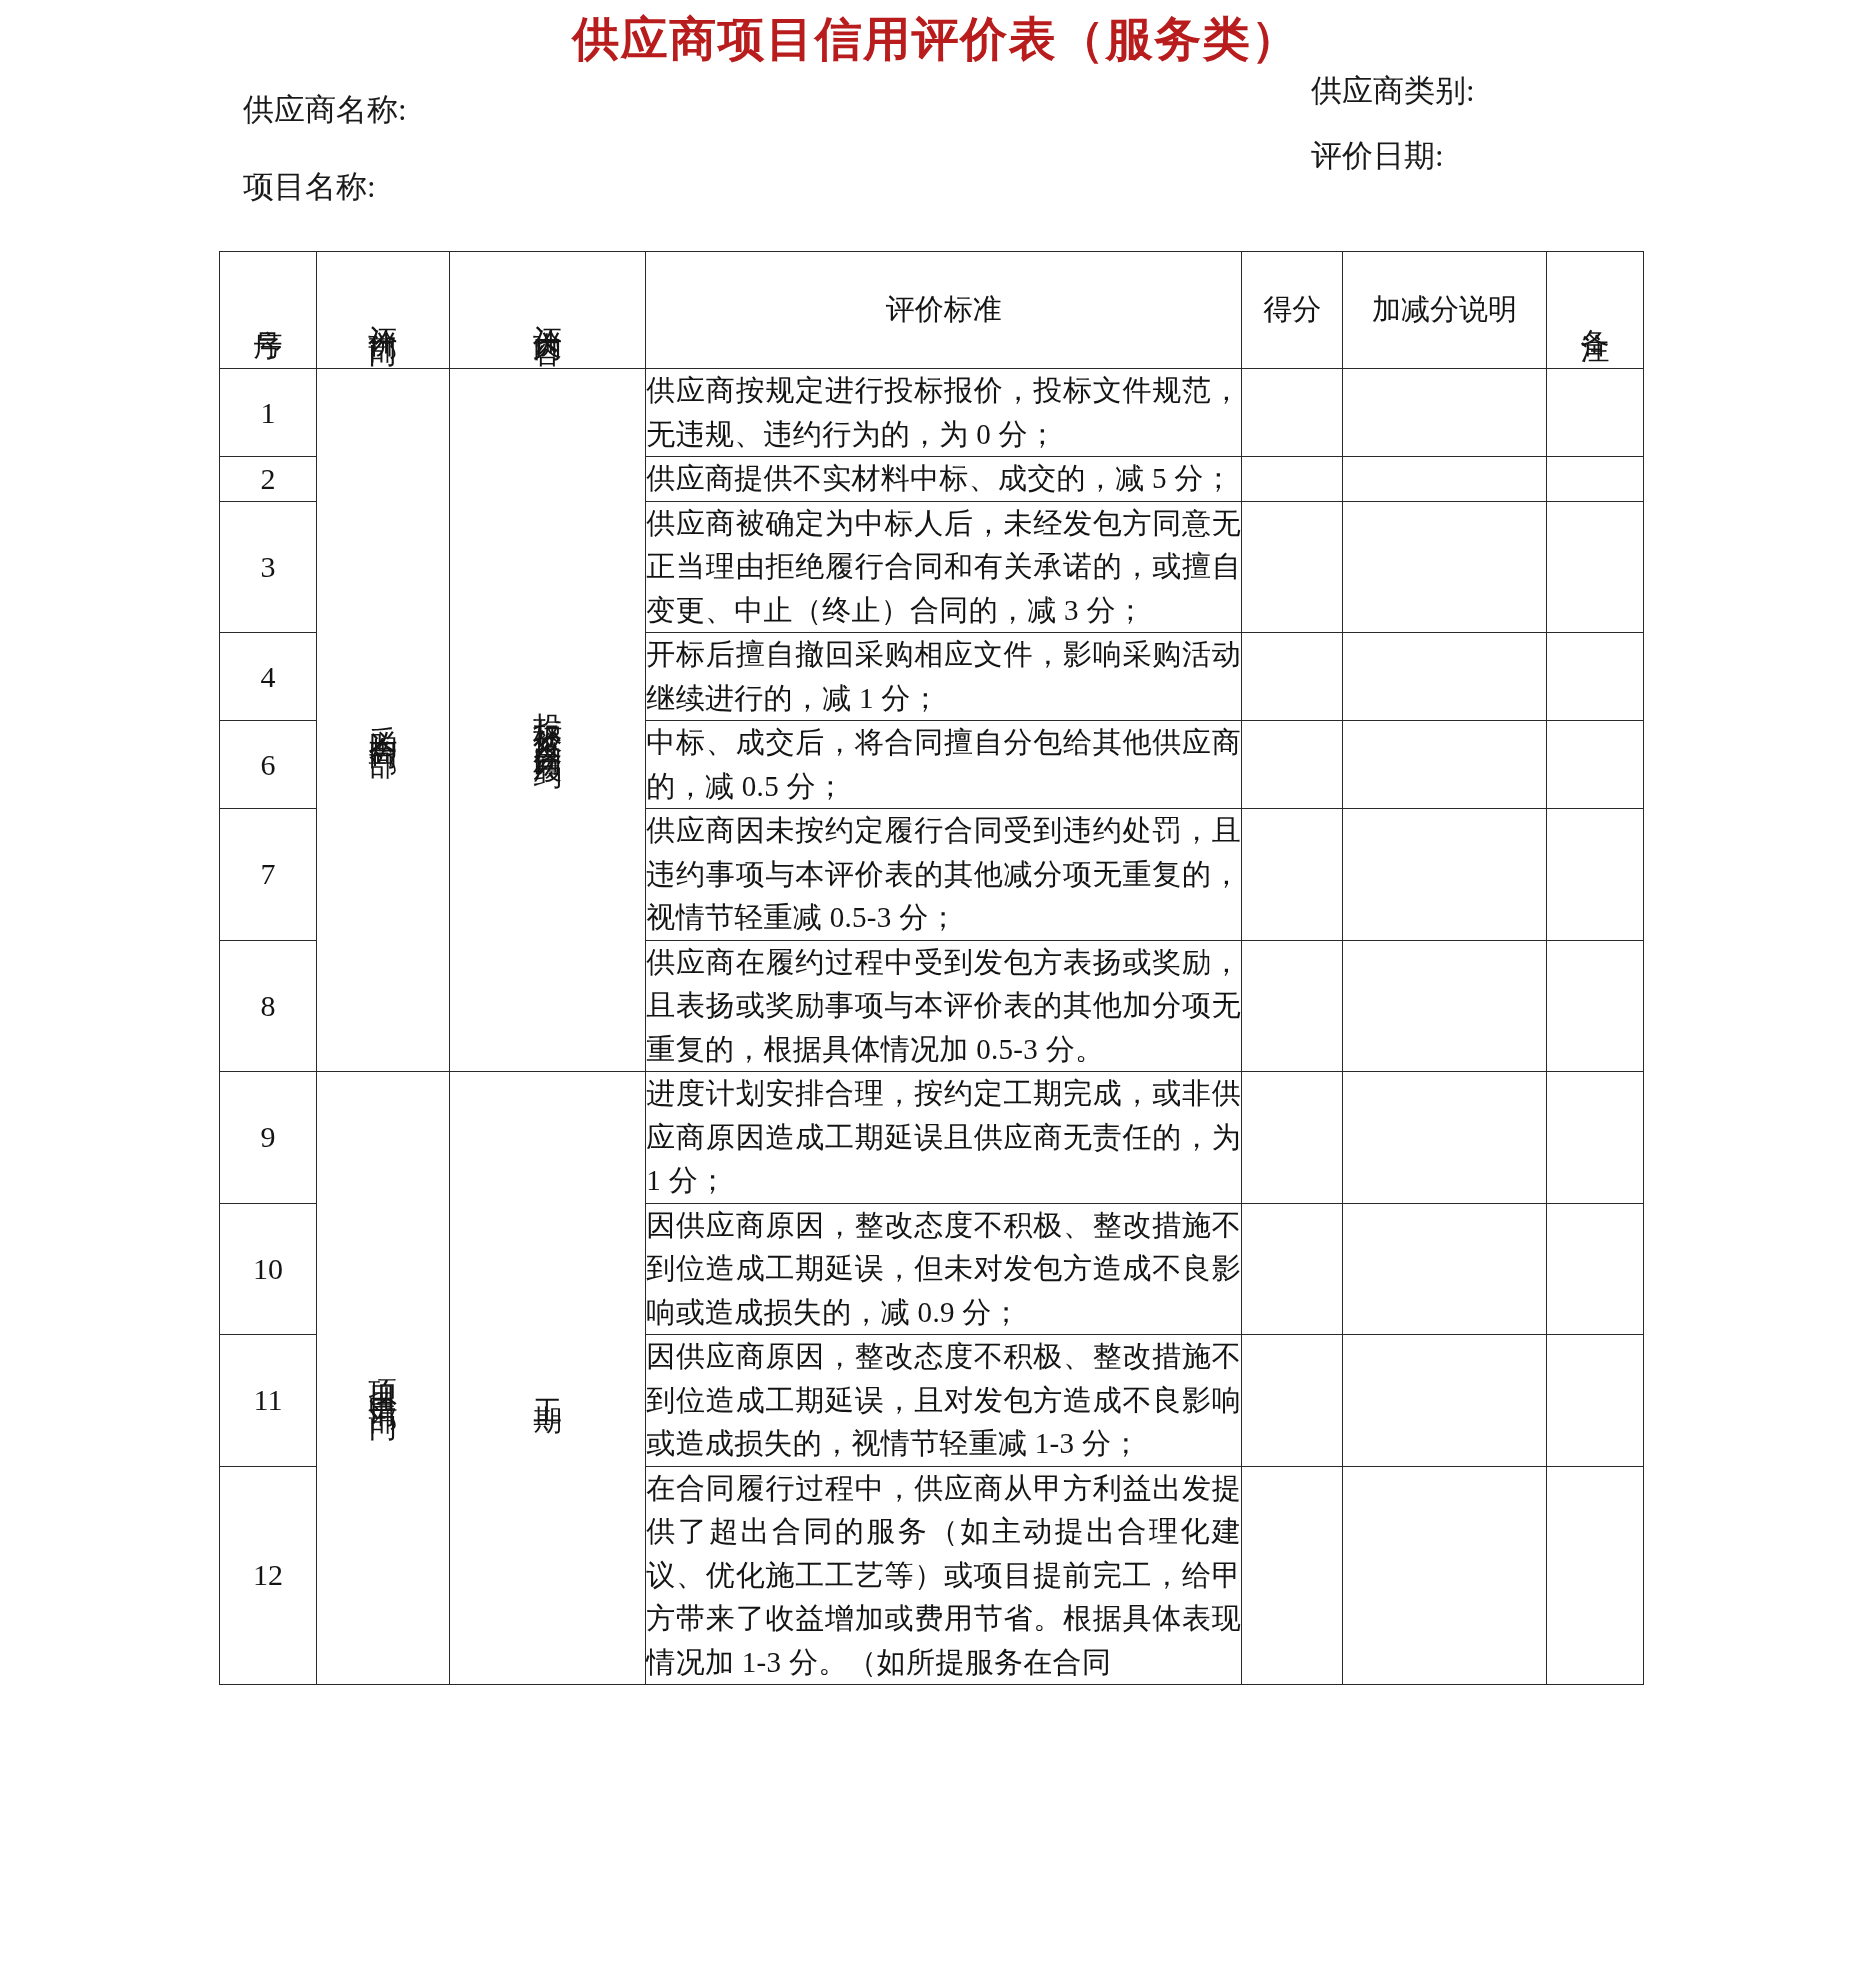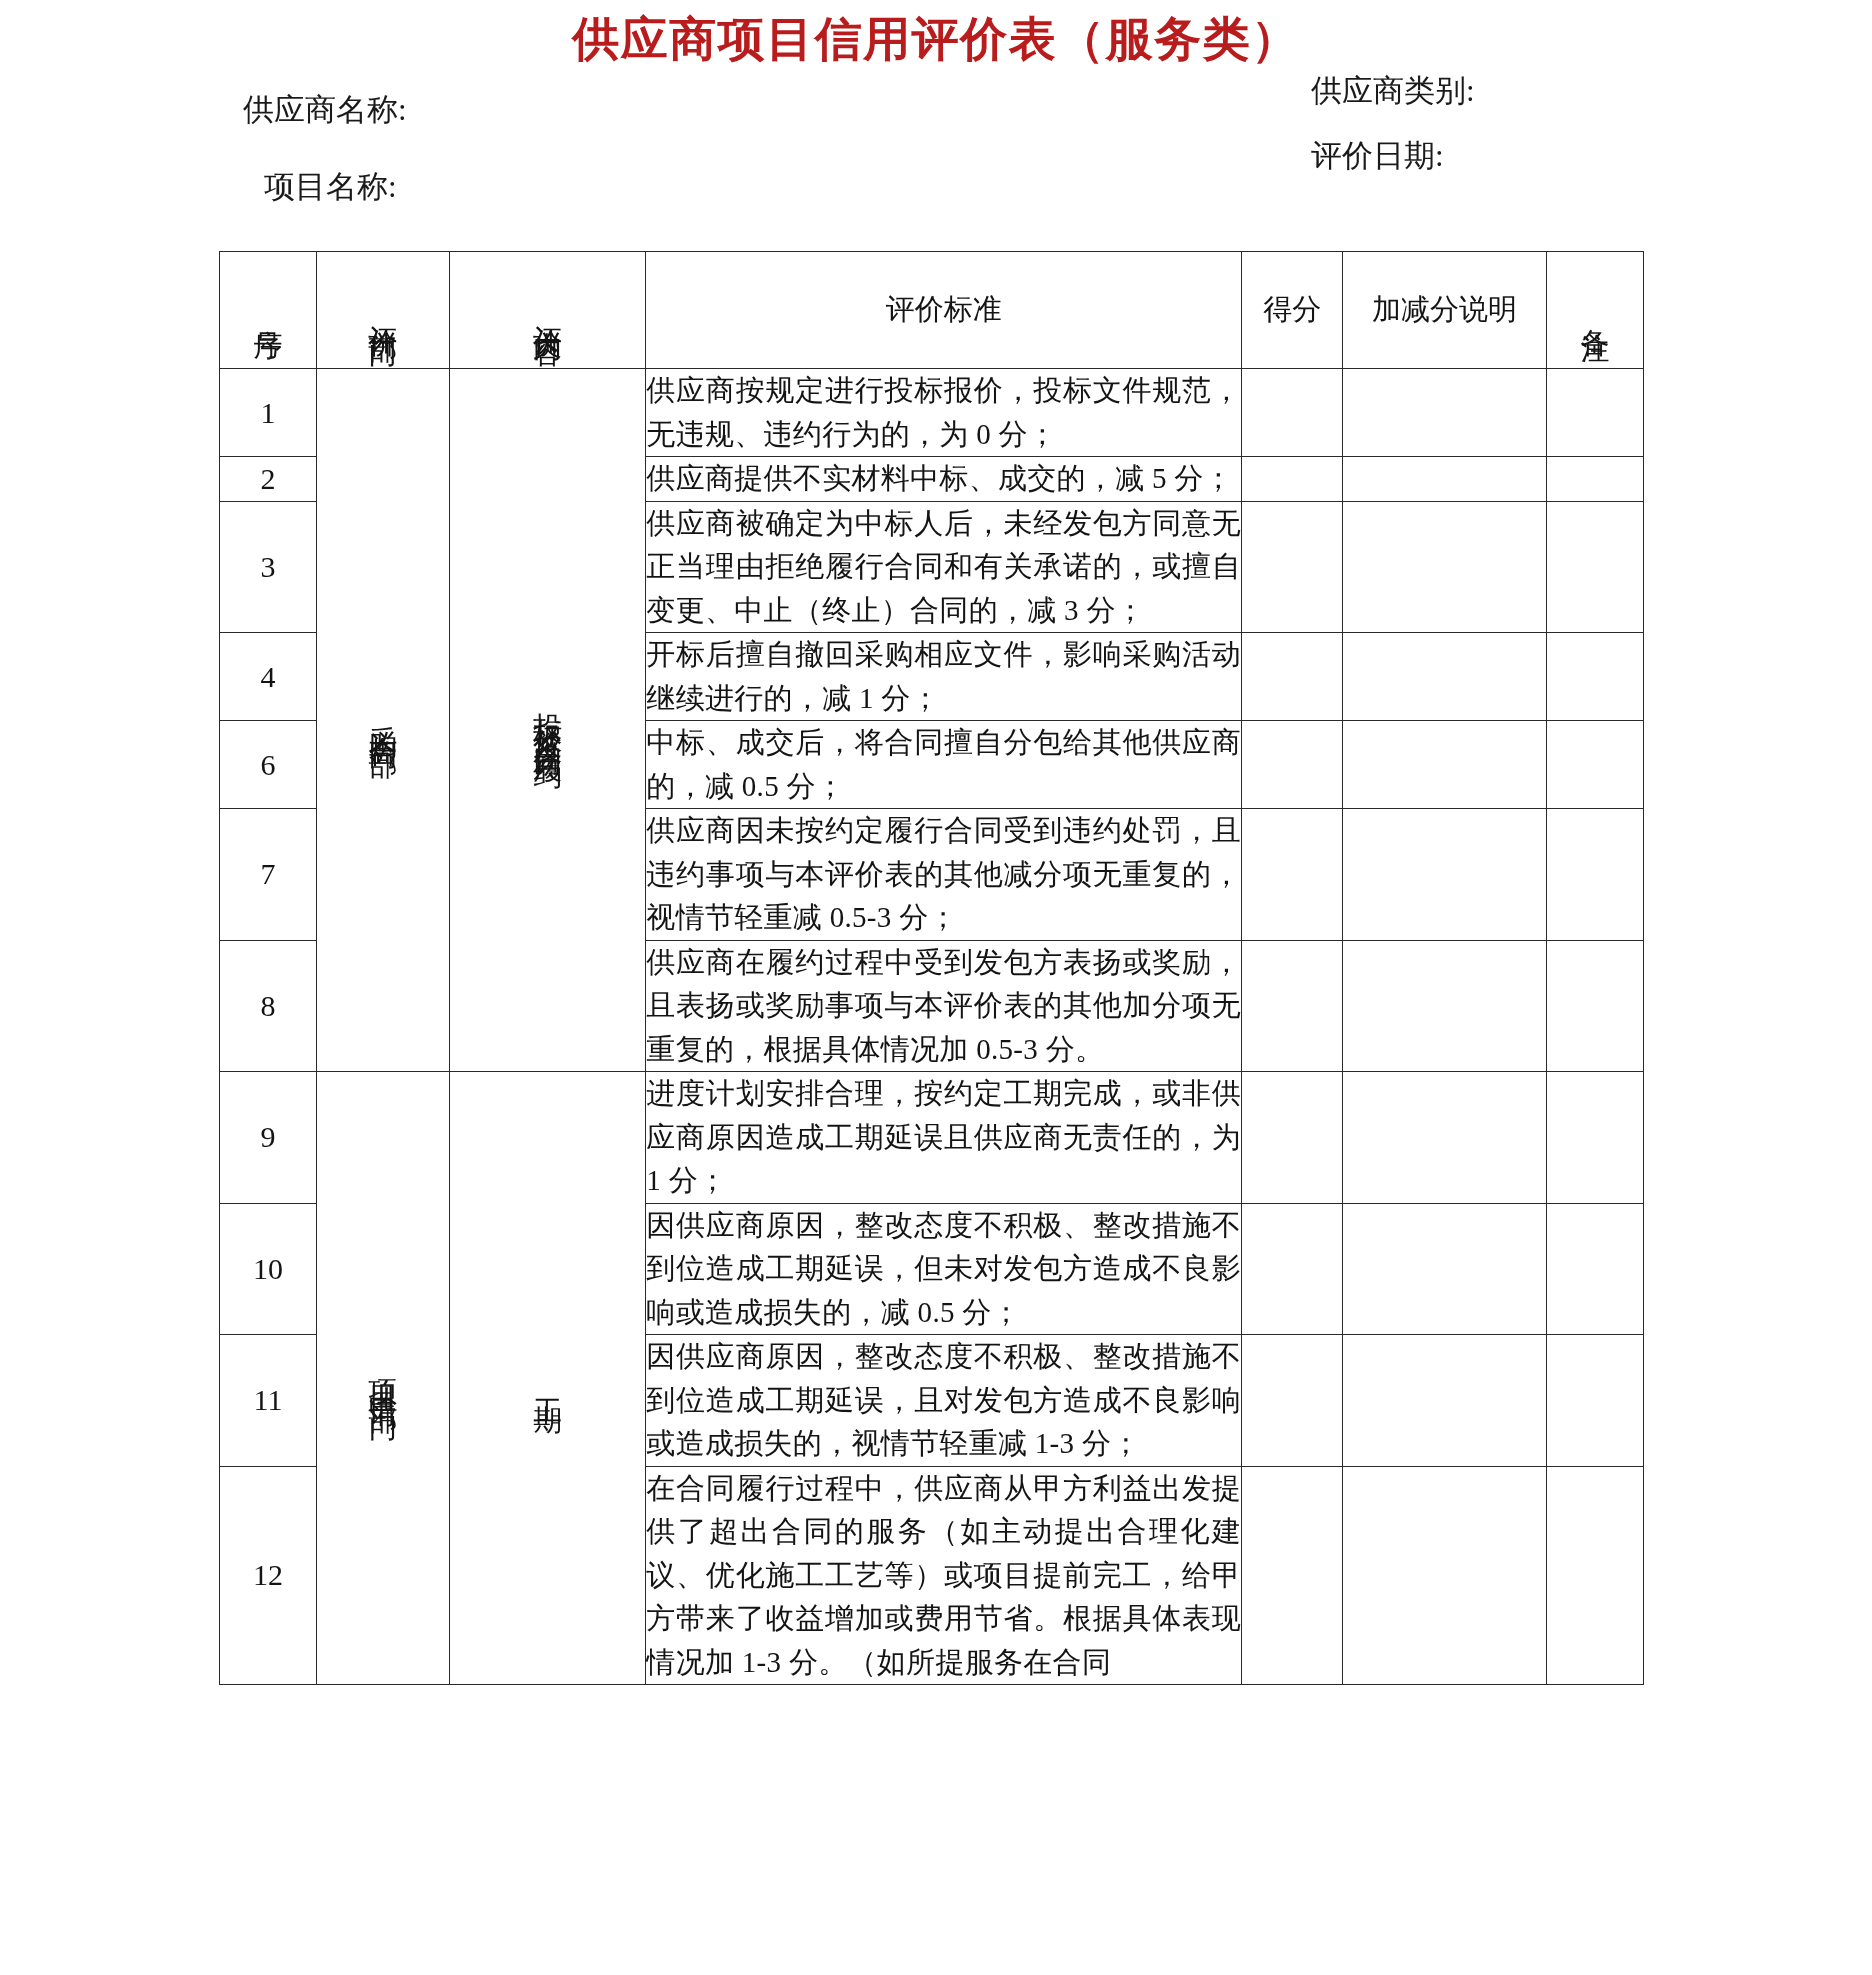--- a/index.html
+++ b/index.html
@@ -53,21 +53,21 @@
     left: 1311px;
     top: -16.7px;
     width: 365px;
   }
   .meta-line {
     font-size: 31px;
     line-height: 1.55;
     white-space: nowrap;
     color: #1a1a1a;
   }
-  .meta-left .meta-line + .meta-line { margin-top: 29px; margin-left: 21px; }
+  .meta-left .meta-line + .meta-line { margin-top: 29px; }
   .meta-right .meta-line.wrap { white-space: normal; width: 190px; line-height: 1.45; }
   .meta-right .meta-line + .meta-line { margin-top: 18px; }
 
   
   .tbl-wrap {
     position: absolute;
     left: 219px;
     top: 251px;
     width: 1624px;
   }
@@ -264,21 +264,21 @@
           <td class="vgroup" rowspan="4">
             <span class="vcell-inner">工期</span>
           </td>
           <td class="std">进度计划安排合理，按约定工期完成，或非供应商原因造成工期延误且供应商无责任的，为 1 分；</td>
           <td class="blank"></td>
           <td class="blank"></td>
           <td class="blank"></td>
         </tr>
         <tr>
           <td class="num">10</td>
-          <td class="std">因供应商原因，整改态度不积极、整改措施不到位造成工期延误，但未对发包方造成不良影响或造成损失的，减 0.5 分；</td>
+          <td class="std">因供应商原因，整改态度不积极、整改措施不到位造成工期延误，但未对发包方造成不良影响或造成损失的，减 0.9 分；</td>
           <td class="blank"></td>
           <td class="blank"></td>
           <td class="blank"></td>
         </tr>
         <tr>
           <td class="num">11</td>
           <td class="std">因供应商原因，整改态度不积极、整改措施不到位造成工期延误，且对发包方造成不良影响或造成损失的，视情节轻重减 1-3 分；</td>
           <td class="blank"></td>
           <td class="blank"></td>
           <td class="blank"></td>

